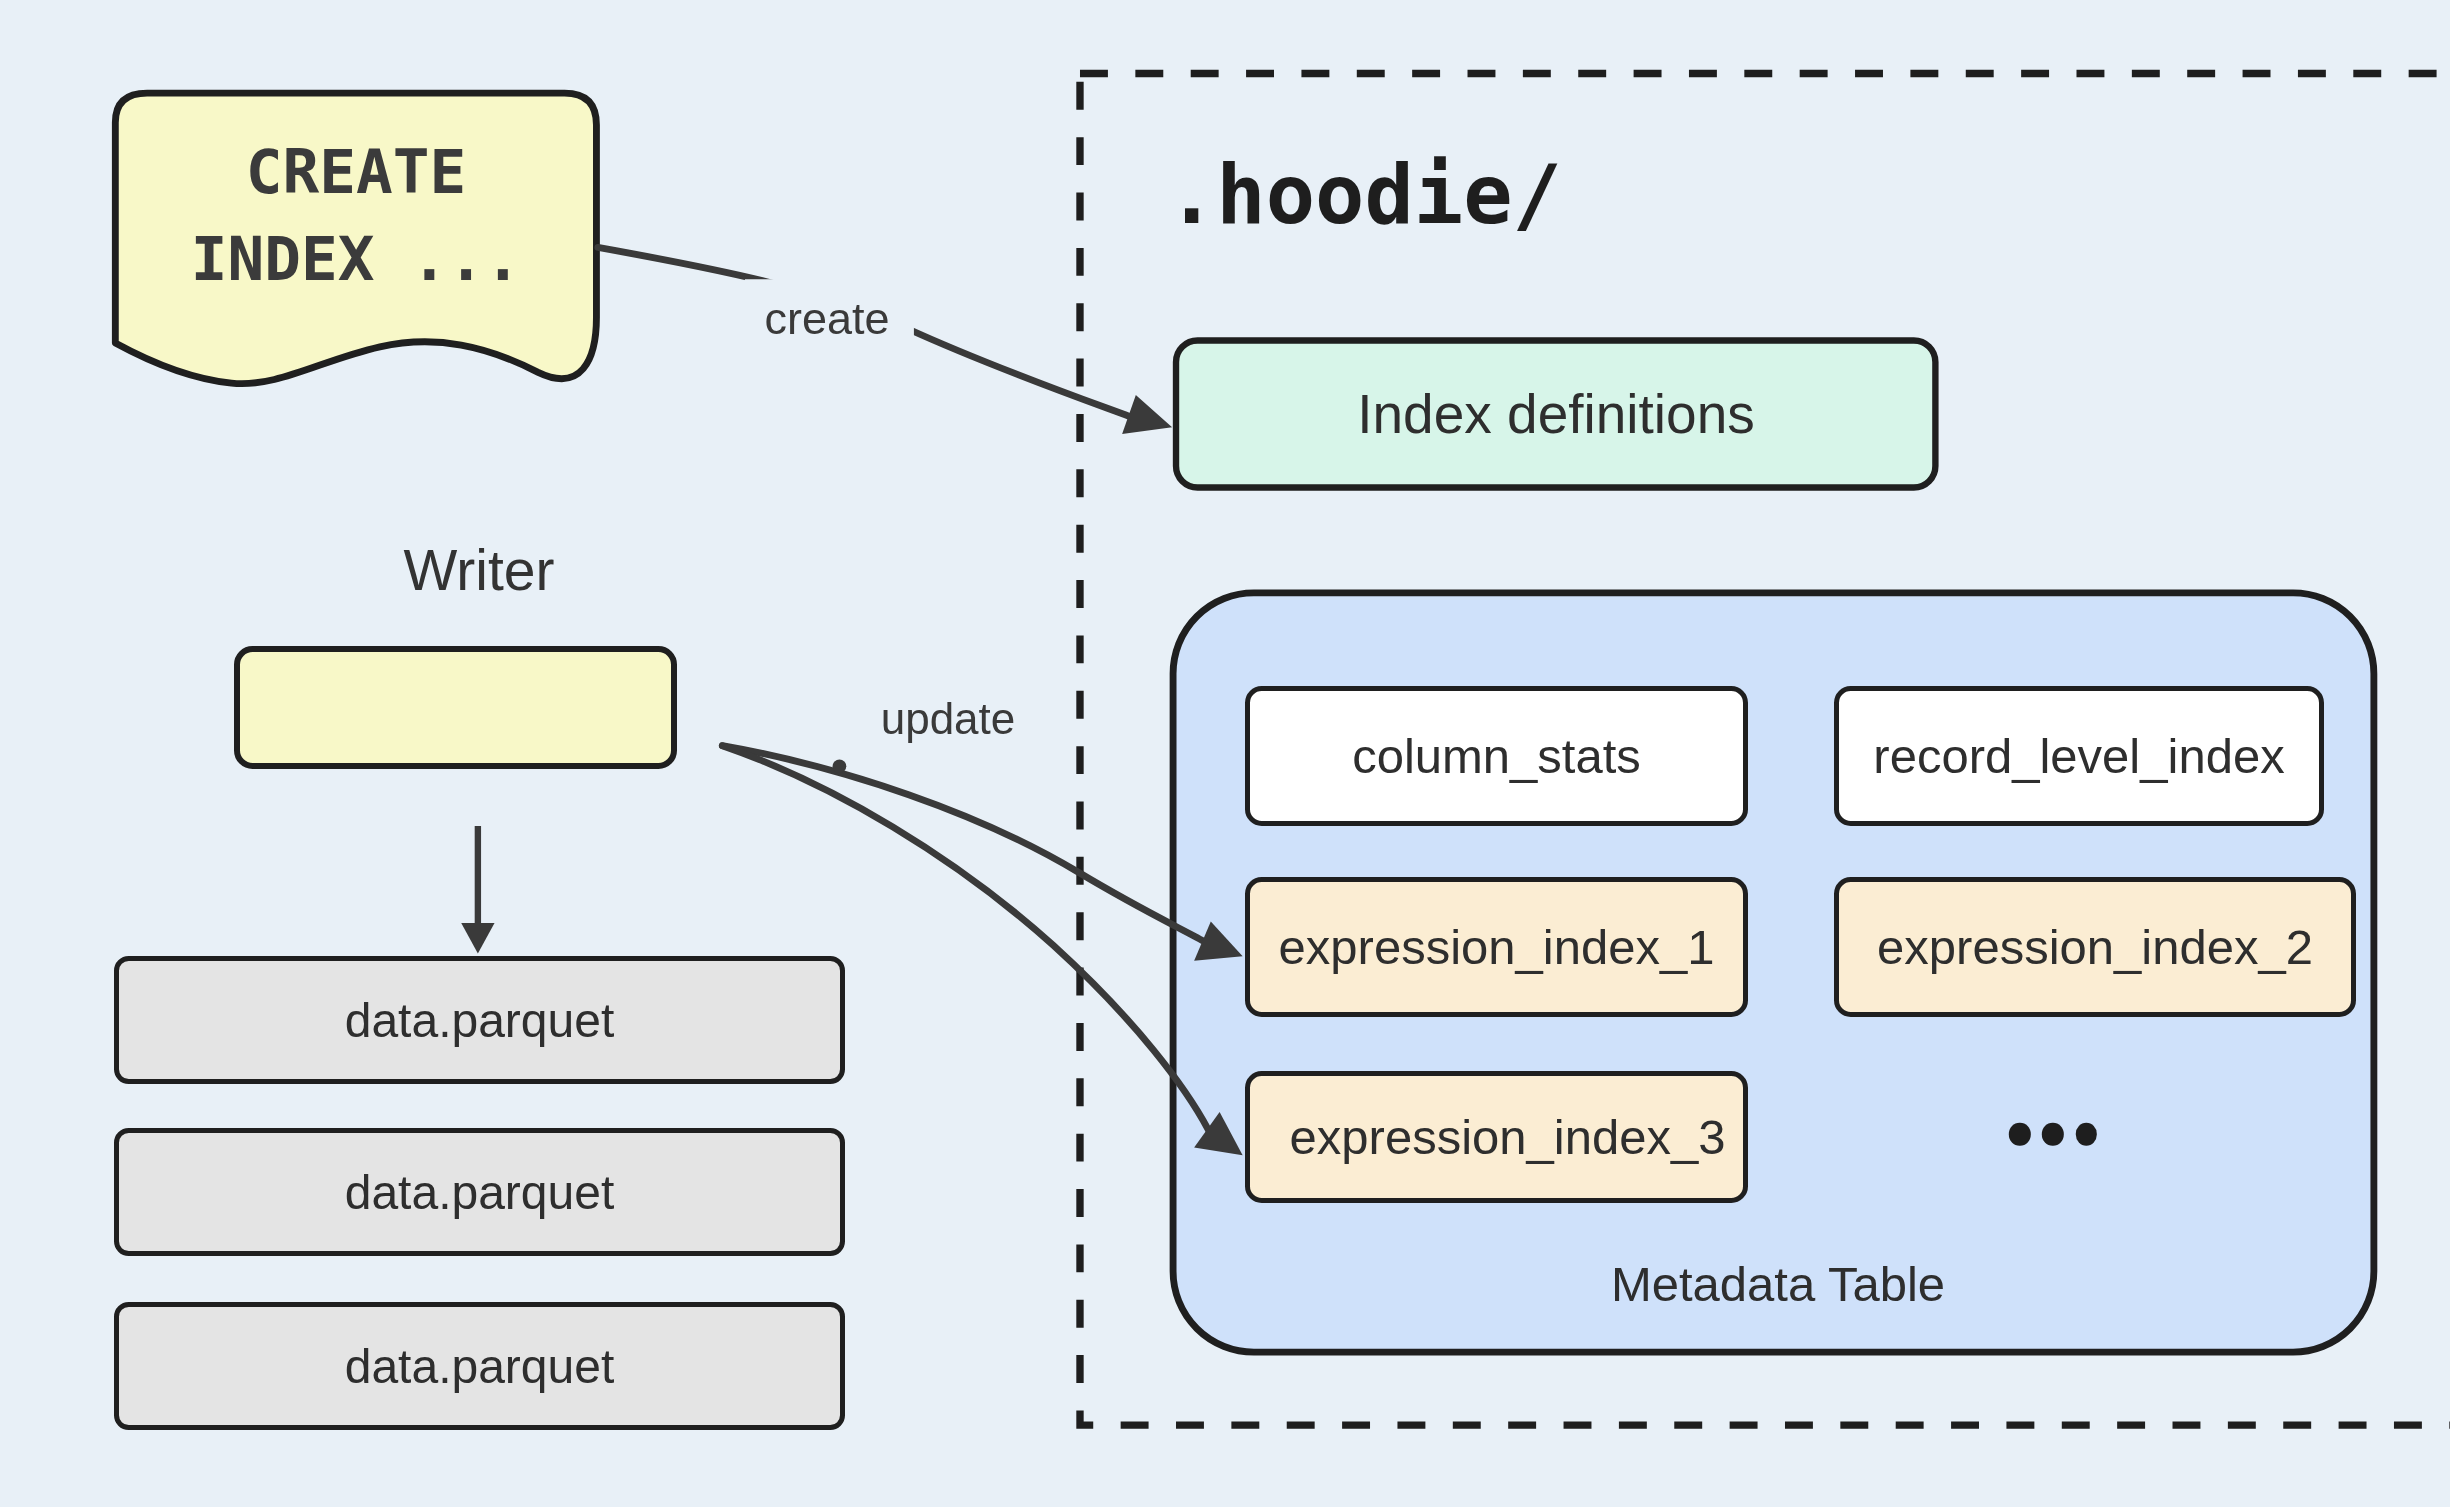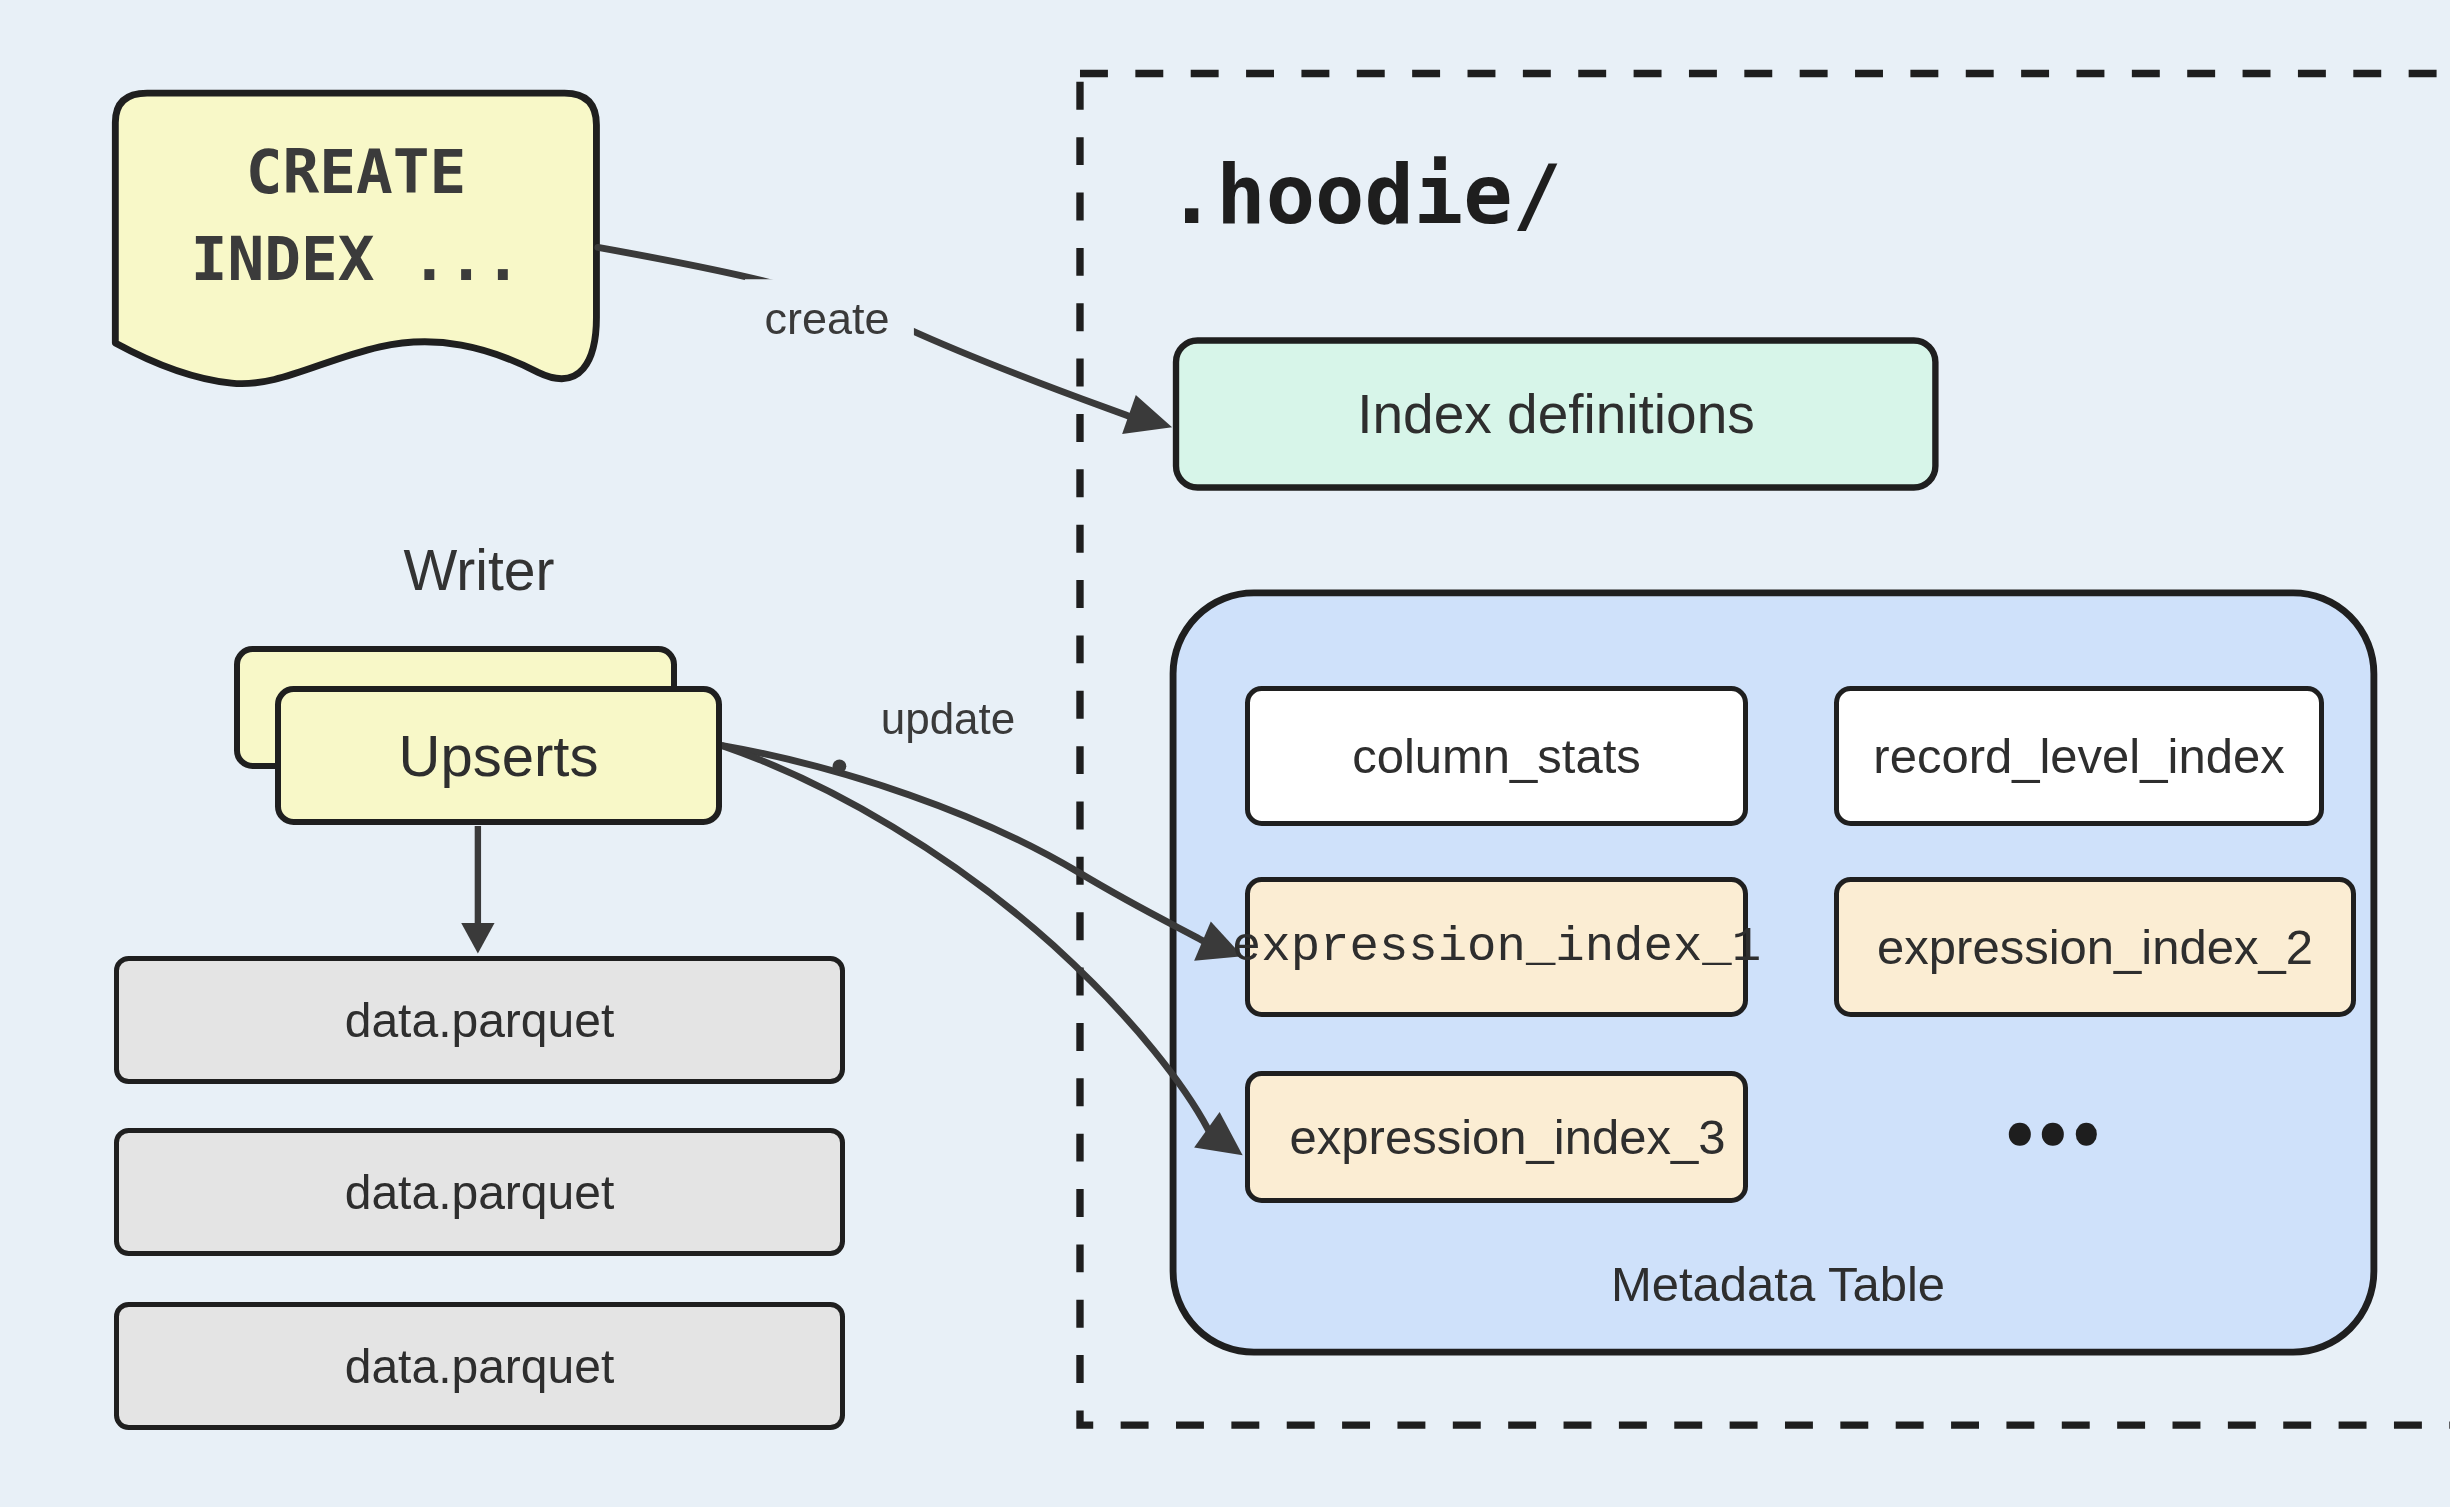--- a/index.html
+++ b/index.html
@@ -128,43 +128,40 @@
   <div class="note-line" style="left:111px; top:136px;">CREATE</div>
   <div class="note-line" style="left:111px; top:223px;">INDEX ...</div>
 
   <div class="mono-title" style="left:1160px; top:147px;margin-left:7px;">.hoodie/</div>
 
   <div class="floating-label" style="left:827px; top:319px; font-size:45px;">create</div>
   <div class="floating-label" style="left:948px; top:719px; font-size:44px;">update</div>
 
   <div class="floating-label" style="left:479px; top:570px; font-size:57px; color:#333333;">Writer</div>
   <div class="box card" style="left:234px; top:646px; width:443px; height:123px;"></div>
-  <div class="box card" style="left:275px; top:686px; width:447px; height:139px; font-size:58px;">
-    <span>Upserts</span>
-  </div>
 
   <div class="box parquet" style="left:114px; top:956px; width:731px; height:128px;">
     <span>data.parquet</span>
   </div>
   <div class="box parquet" style="left:114px; top:1128px; width:731px; height:128px;">
     <span>data.parquet</span>
   </div>
   <div class="box parquet" style="left:114px; top:1302px; width:731px; height:128px;">
     <span>data.parquet</span>
   </div>
 
   <div class="floating-label" style="left:1556px; top:414px; font-size:55px; color:#2e2e2e;">Index definitions</div>
 
   <div class="box mt-box base" style="left:1834px; top:686px; width:490px; height:140px;">
     <span>record_level_index</span>
   </div>
   <div class="box mt-box base" style="left:1245px; top:686px; width:503px; height:140px;">
     <span>column_stats</span>
   </div>
-  <div class="box mt-box expression" style="left:1245px; top:877px; width:503px; height:140px;font-family:Liberation Mono, monospace;">
+  <div class="box mt-box expression" style="left:1245px; top:877px; width:503px; height:140px;">
     <span>expression_index_1</span>
   </div>
   <div class="box mt-box expression" style="left:1834px; top:877px; width:522px; height:140px;">
     <span>expression_index_2</span>
   </div>
   <div class="box mt-box expression" style="left:1245px; top:1071px; width:503px; height:132px;padding-left:22px;">
     <span>expression_index_3</span>
   </div>
 
   <div class="ellipsis-wrap" style="left:2053px; top:1134px;">

